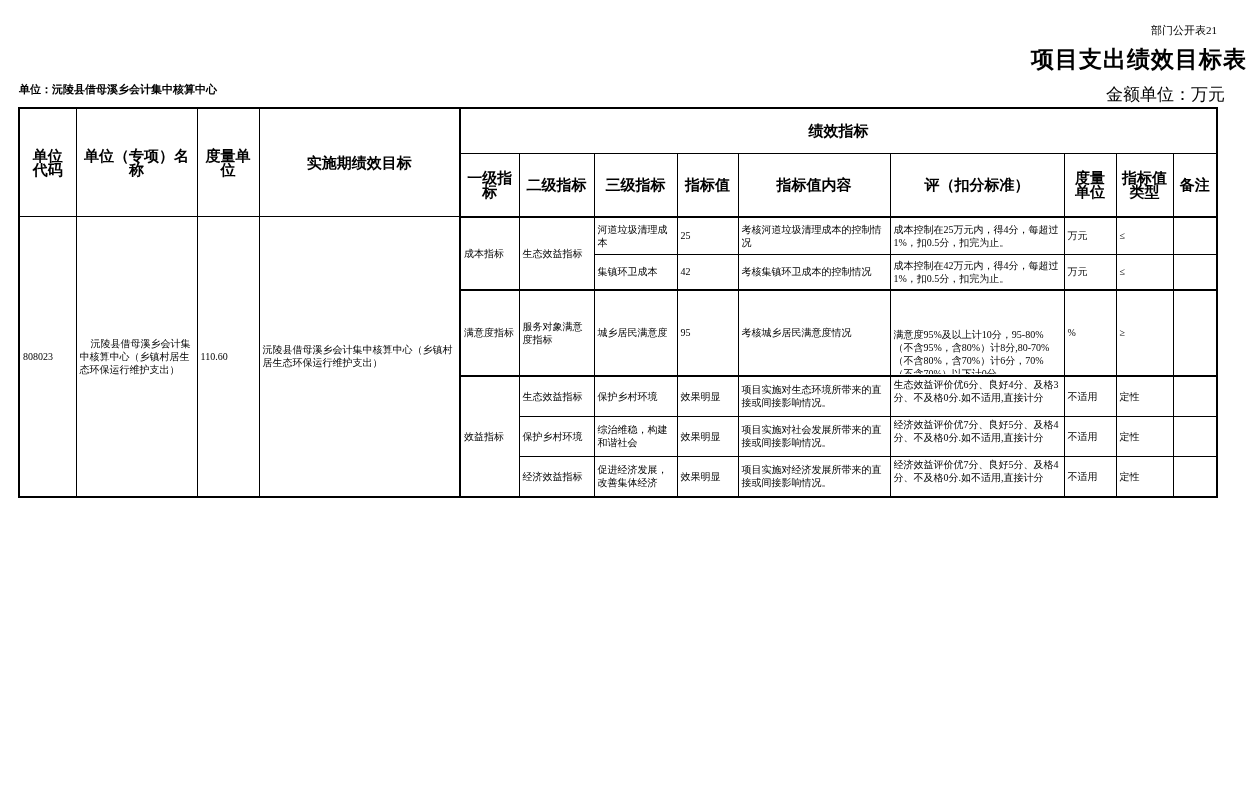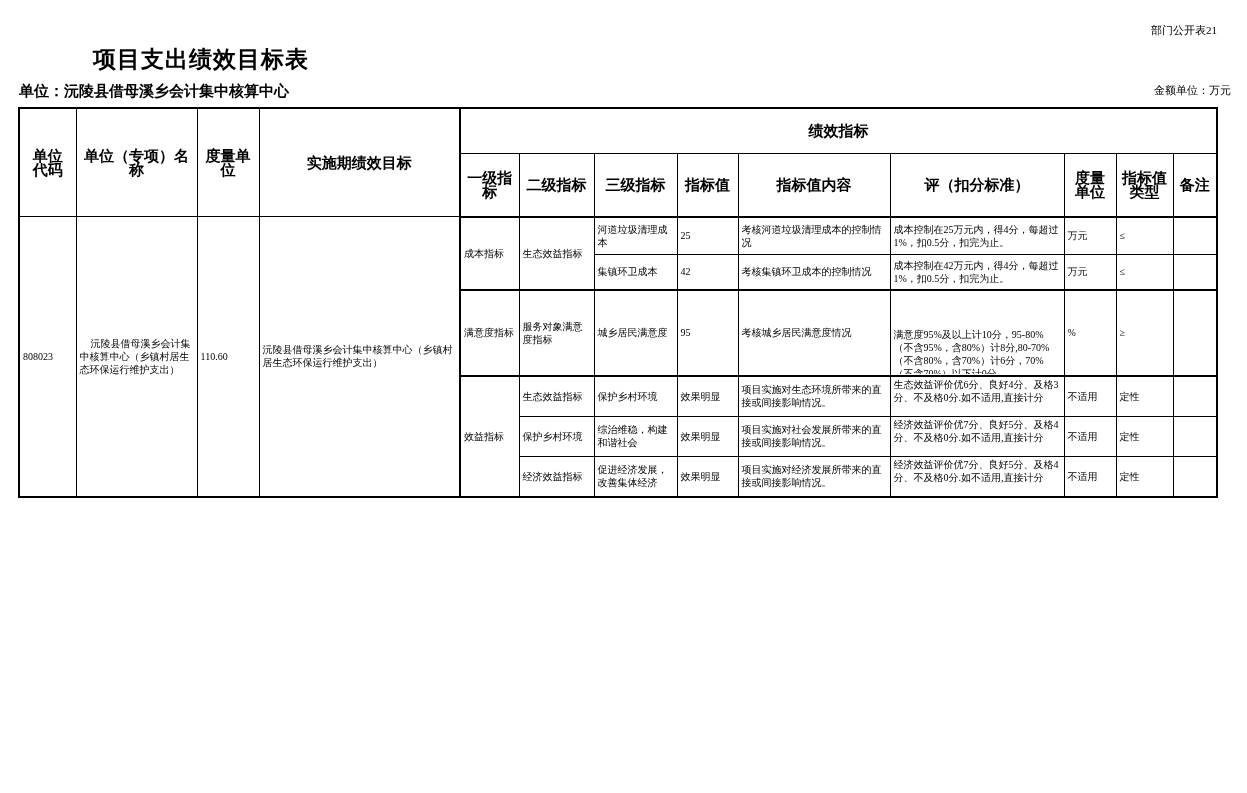--- a/index.html
+++ b/index.html
@@ -20,37 +20,37 @@
     top: 23px;
     right: 30px;
     font-size: 11px;
     text-align: right;
   }
   .title {
     position: absolute;
     top: 44px;
     left: 93px;
     right: 0;
-    text-align: left;
+    text-align: right;
     font-size: 23px;
     font-weight: bold;
     letter-spacing: 1px;
   }
   .unit-line {
     position: absolute;
     top: 82px;
     left: 19px;
-    font-size: 15px;
+    font-size: 11px;
     font-weight: bold;
   }
   .amount-unit {
     position: absolute;
     top: 83px;
-    right: 16px;
-    font-size: 11px;
+    right: 22px;
+    font-size: 17px;
   }
   table.perf {
     position: absolute;
     left: 18px;
     top: 107px;
     width: 1198px;
     border-collapse: collapse;
     table-layout: fixed;
   }
   table.perf th, table.perf td {

